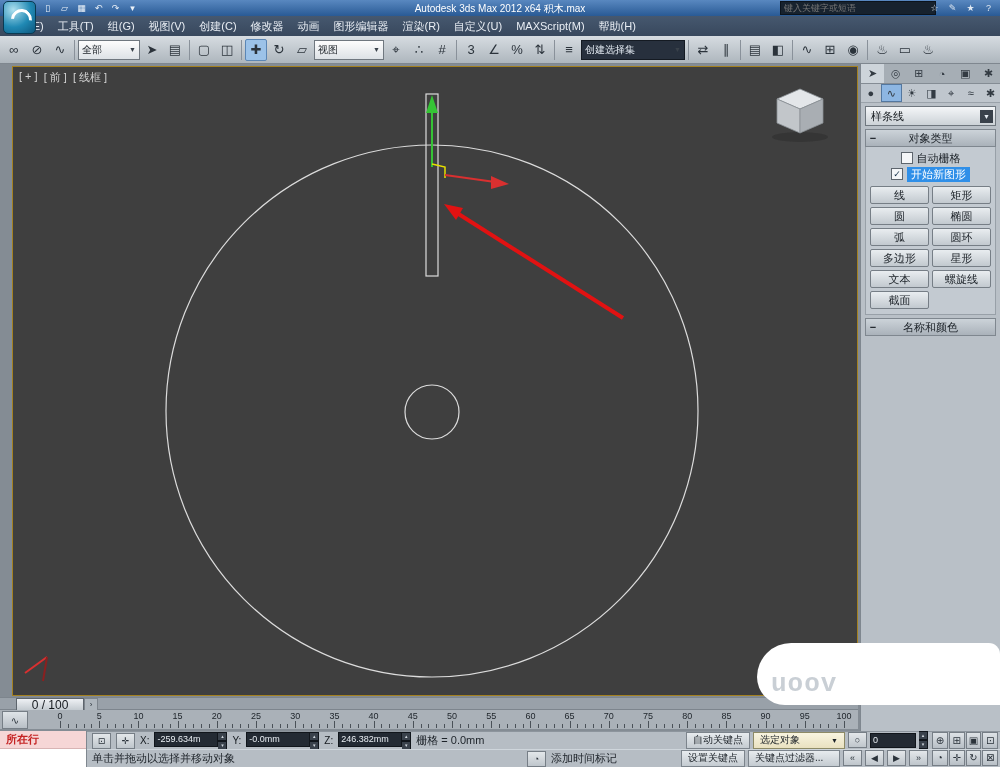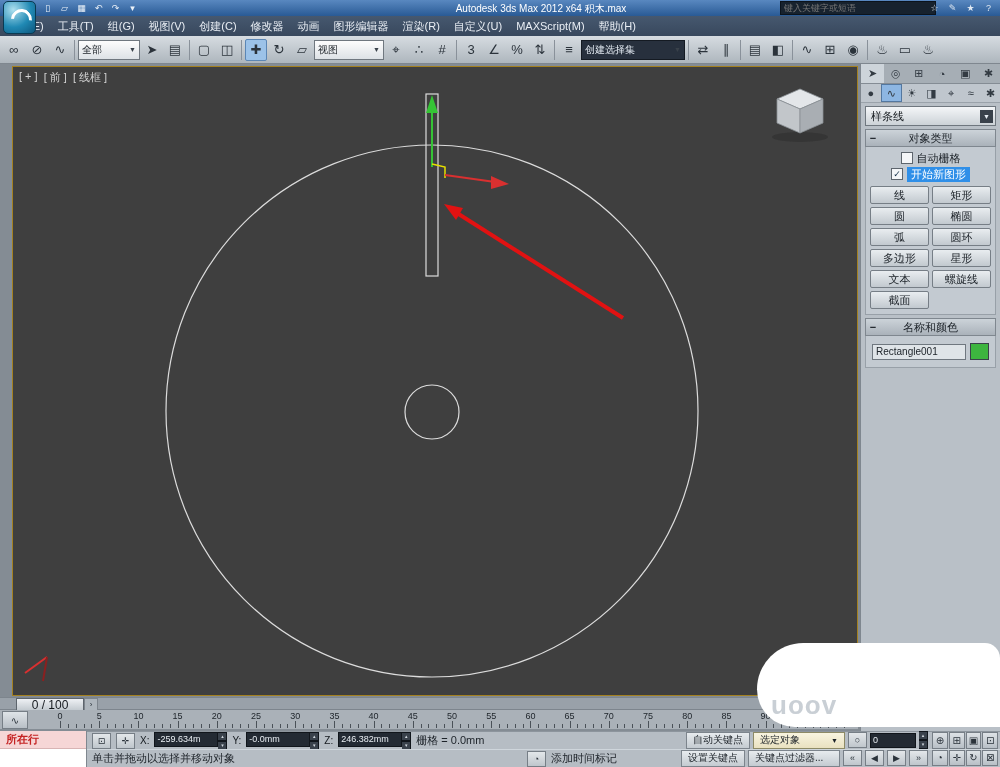--- a/index.html
+++ b/index.html
@@ -11,21 +11,21 @@
   .titlebar{position:absolute;left:0;top:0;width:1000px;height:16px;
     background:linear-gradient(#5988c0,#295a95);color:#fff;}
   .logo{position:absolute;left:3px;top:1px;width:31px;height:31px;border-radius:5px;z-index:60;
     background:radial-gradient(circle at 30% 25%,#aee0ef 0%,#2089b4 55%,#0d567c 100%);
     border:1px solid #093a52;}
   .logo-swirl{position:absolute;left:7px;top:7px;width:15px;height:15px;border:3px solid #fff;
     border-left-color:transparent;border-bottom-color:transparent;border-radius:50%;transform:rotate(-40deg);}
   .qa{position:absolute;left:40px;top:1px;display:flex;gap:2px;}
   .qa-icon{width:15px;height:14px;line-height:14px;text-align:center;font-size:9px;color:#eaf1f8;}
   .title-text{position:absolute;left:50%;top:2px;transform:translateX(-50%);
-    font-size:10px;color:#fff;white-space:nowrap;margin-left:41px;}
+    font-size:10px;color:#fff;white-space:nowrap;}
   .search{position:absolute;right:64px;top:1px;width:148px;height:12px;
     background:#17222e;border:1px solid #0b131c;color:#93a1b0;font-size:9px;padding:0 3px;
     font-family:inherit;}
   .tb-right{position:absolute;right:4px;top:1px;display:flex;gap:3px;}
   .tb-right .qa-icon{color:#dfe8f2;}
 
   
   .menubar{position:absolute;left:0;top:16px;width:1000px;height:20px;
     background:linear-gradient(#46586f,#38485d);display:flex;align-items:center;
     box-sizing:border-box;}
@@ -43,22 +43,22 @@
     font-size:10px;color:#1d2329;display:flex;align-items:center;gap:3px;padding:0 3px;flex:0 0 auto;}
   .tb-select .arr{font-size:7px;color:#39414a;}
   .tb-select.dark{background:#27303d;color:#e3eaf2;border-color:#141a22;}
 
   
   .viewport{position:absolute;left:12px;top:66px;width:846px;height:630px;
     background:#3f3f3f;border:1px solid #a3801f;box-sizing:border-box;}
   .vp-labels{position:absolute;left:6px;top:3px;display:flex;gap:6px;color:#d2d2d2;
     font-size:11px;z-index:5;}
   .vp-label{cursor:default;}
-  .watermark{position:absolute;left:757px;top:643px;width:243px;height:84px;background:#fff;
-    border-radius:55px 18px 0 45px;z-index:40;}
+  .watermark{position:absolute;left:757px;top:643px;width:243px;height:62px;background:#fff;
+    border-radius:55px 18px 0 45px;z-index:40;font-family:Liberation Mono, monospace;}
   .watermark-text{position:absolute;left:14px;bottom:6px;font-size:26px;font-weight:bold;
     color:#c9cfd5;letter-spacing:1px;}
 
   
   .cmdpanel{position:absolute;left:860px;top:64px;width:140px;height:668px;
     background:#b9c0c7;border-left:1px solid #7f878f;box-sizing:border-box;}
   .cp-tabs{display:flex;height:19px;background:#a6aeb5;border-bottom:1px solid #848c94;}
   .cp-tab{flex:1;display:flex;align-items:center;justify-content:center;font-size:11px;color:#333b43;}
   .cp-tab.active{background:#cdd4da;}
   .cp-cats{display:flex;height:18px;background:#bfc6cd;border-bottom:1px solid #9aa2aa;}
@@ -312,26 +312,20 @@
         <div class="ot-btn">星形</div>
         <div class="ot-btn">文本</div>
         <div class="ot-btn">螺旋线</div>
         <div class="ot-btn">截面</div>
       </div>
   </div>
 
   <div class="rollout">
     <span class="minus">−</span>
     <span class="rtitle">名称和颜色</span>
-  </div>
-  <div class="rbody">
-    <div class="name-row">
-      <input class="name-input" value="Rectangle001" style="">
-      <div class="swatch" style="background-color: rgb(61, 181, 63);"></div>
-    </div>
   </div>
 </div>
 
 <div class="watermark">
   <div class="watermark-text">uoov</div>
 </div>
 
 <div class="slider-row">
   <div class="slider-handle">0 / 100</div>
   <div class="slider-next">›</div>

